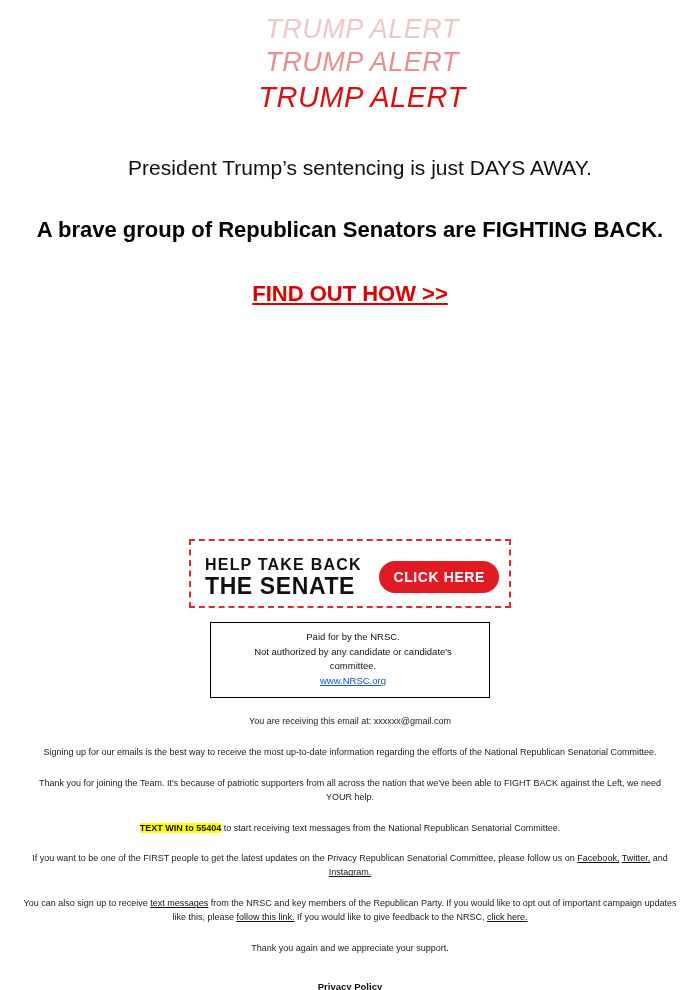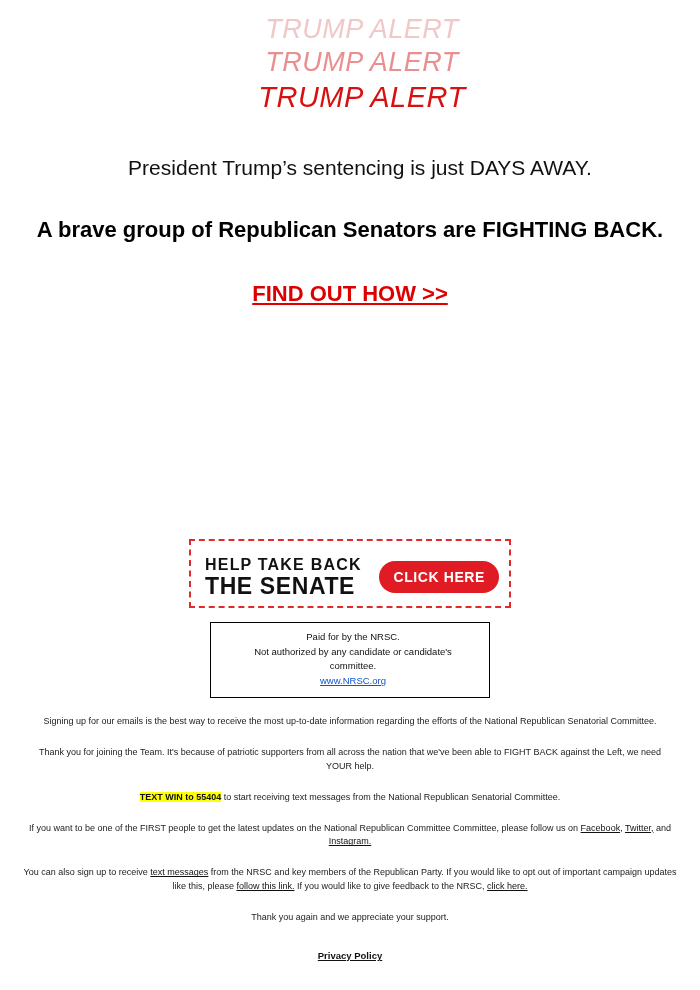--- a/index.html
+++ b/index.html
@@ -222,28 +222,29 @@
 
 
   <div class="disclaimer-row">
     <div class="disclaimer">
       <div>Paid for by the NRSC.</div>
       <div>Not authorized by any candidate or candidate's committee.</div>
       <a href="#">www.NRSC.org</a>
     </div>
   </div>
 
+  <div class="para">You are receiving this email at: xxxxxx@gmail.com</div>
 
   <div class="para narrow">Signing up for our emails is the best way to receive the most up-to-date information regarding the efforts of the National Republican Senatorial Committee.</div>
 
   <div class="para narrow">Thank you for joining the Team. It's because of patriotic supporters from all across the nation that we've been able to FIGHT BACK against the Left, we need YOUR help.</div>
 
   <div class="para"><span class="hl">TEXT WIN to 55404</span><span> to start receiving text messages from the National Republican Senatorial Committee.</span></div>
 
-  <div class="para"><span>If you want to be one of the FIRST people to get the latest updates on the National Republican Committee Committee, please follow us on </span><a href="#">Facebook,</a> <a href="#">Twitter,</a><span> and </span><a href="#">Instagram.</a></div>
+  <div class="para"><span>If you want to be one of the FIRST people to get the latest updates on the Privacy Republican Senatorial Committee, please follow us on </span><a href="#">Facebook,</a> <a href="#">Twitter,</a><span> and </span><a href="#">Instagram.</a></div>
 
   <div class="para"><span>You can also sign up to receive </span><a href="#">text messages</a><span> from the NRSC and key members of the Republican Party. If you would like to opt out of important campaign updates like this, please </span><a href="#">follow this link.</a><span> If you would like to give feedback to the NRSC, </span><a href="#">click here.</a></div>
 
   <div class="para">Thank you again and we appreciate your support.</div>
 
   <div class="privacy-row">
     <a href="#">Privacy Policy</a>
   </div>
 
 </div>

